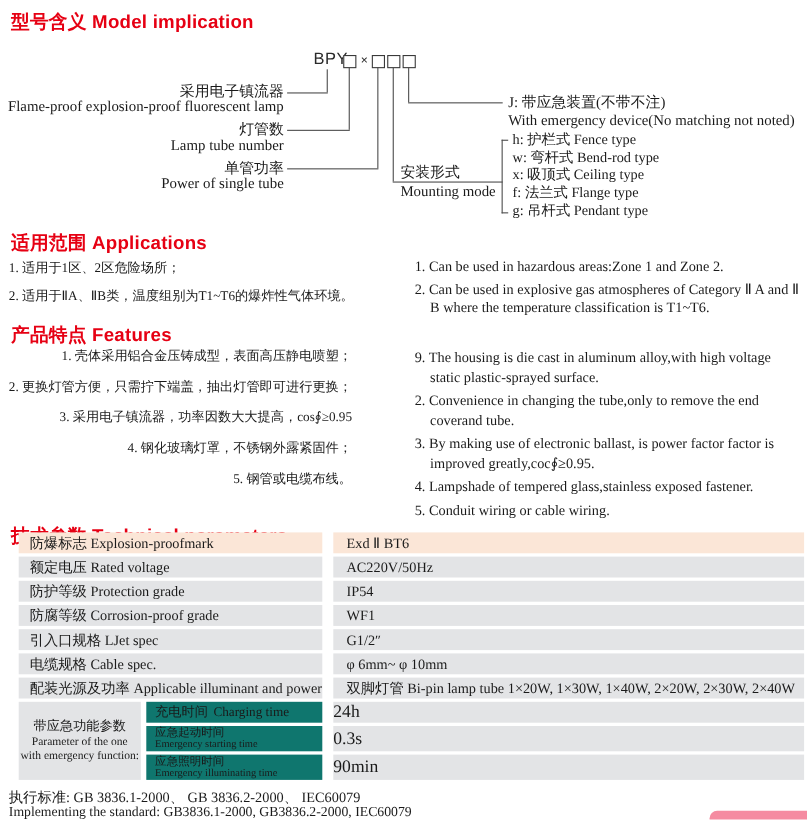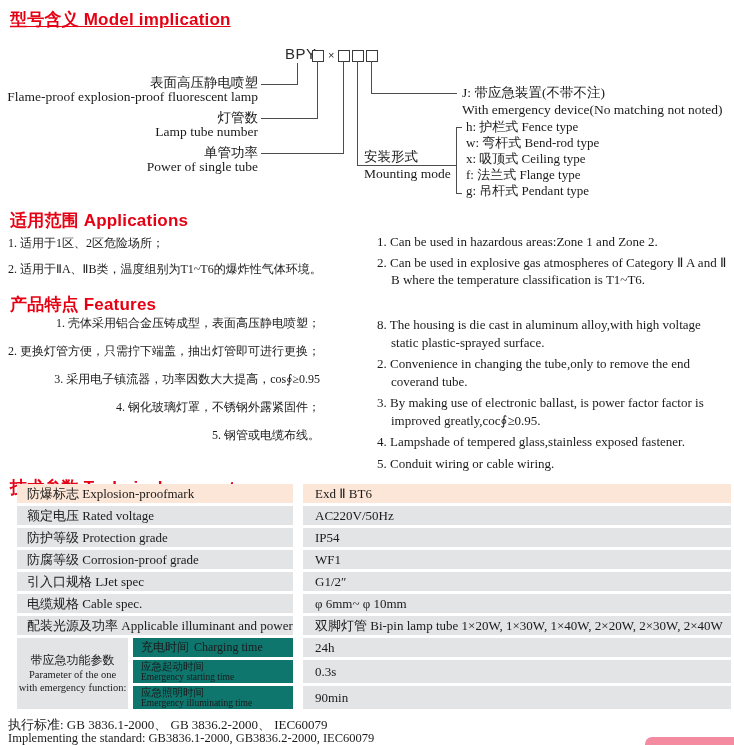--- a/index.html
+++ b/index.html
@@ -35,32 +35,32 @@
   .emleft .l2{font-size:10.5px;line-height:13px;}
   .emrows{flex:1;display:flex;flex-direction:column;}
   .emrow{display:flex;margin-bottom:3px;}
   .emrow:last-child{margin-bottom:0;}
   .emmid{box-sizing:border-box;width:160px;margin-right:10px;padding-left:8px;background:#0f766e;
          display:flex;flex-direction:column;justify-content:center;}
   .emmid .inline{font-size:12px;}
   .emmid .inline .sp{margin-left:5px;}
   .emmid .z{font-size:10.5px;line-height:11px;}
   .emmid .e{font-size:9.5px;line-height:11px;}
-  .emval{flex:1;box-sizing:border-box;padding-left:12px;background:#e3e4e6;
-         display:flex;align-items:center;font-size:13px;}
+  .emval{flex:1;box-sizing:border-box;padding-left:0;background:#e3e4e6;
+         display:flex;align-items:center;font-size:16px;}
   .footerline{position:absolute;left:8px;white-space:nowrap;}
   .pinkbar{position:absolute;left:645px;top:737px;width:95px;height:14px;background:#f58ba1;
            border-radius:7px 0 0 7px;}
 </style>
 </head>
 <body>
 
 <div class="page">
 
-  <div class="rtitle" style="top:8px;text-decoration:underline;">型号含义  Model implication</div>
+  <div class="rtitle" style="top:8px;">型号含义  Model implication</div>
 
   <div class="abs" style="left:0;top:0;width:734px;height:205px;">
     <div class="bpy" style="left:285px;top:45px;">BPY-</div>
     <div class="codebox" style="left:312px;top:50px;"></div>
     <div class="times" style="left:328px;top:49px;">×</div>
     <div class="codebox" style="left:338px;top:50px;"></div>
     <div class="codebox" style="left:352px;top:50px;"></div>
     <div class="codebox" style="left:366px;top:50px;"></div>
 
     <div class="line" style="left:297px;top:63px;width:1px;height:21px;"></div>
@@ -71,21 +71,21 @@
     <div class="line" style="left:261px;top:153px;width:83px;height:1px;"></div>
     <div class="line" style="left:357px;top:61px;width:1px;height:104px;"></div>
     <div class="line" style="left:357px;top:165px;width:100px;height:1px;"></div>
     <div class="line" style="left:371px;top:61px;width:1px;height:32px;"></div>
     <div class="line" style="left:371px;top:93px;width:86px;height:1px;"></div>
 
     <div class="line" style="left:456px;top:127px;width:1px;height:67px;"></div>
     <div class="line" style="left:456px;top:127px;width:6px;height:1px;"></div>
     <div class="line" style="left:456px;top:193px;width:6px;height:1px;"></div>
 
-    <div class="rlabel zh13" style="top:74px;">表面高压静电喷塑</div>
+    <div class="rlabel zh13" style="top:74px;">采用电子镇流器</div>
     <div class="rlabel en13" style="top:89px;">Flame-proof explosion-proof fluorescent lamp</div>
     <div class="rlabel zh13" style="top:109px;">灯管数</div>
     <div class="rlabel en13" style="top:124px;">Lamp tube number</div>
     <div class="rlabel zh13" style="top:144px;">单管功率</div>
     <div class="rlabel en13" style="top:159px;">Power of single tube</div>
 
     <div class="dlabel" style="left:364px;top:148px;">安装形式</div>
     <div class="dlabel" style="left:364px;top:166px;">Mounting mode</div>
 
     <div class="dlabel" style="left:462px;top:84px;">J: 带应急装置(不带不注)</div>
@@ -112,21 +112,21 @@
 
   <div class="rtitle" style="top:293px;">产品特点 Features</div>
   <div class="listblock" style="left:8px;top:315px;text-align:right;">
     <div class="zhitem" style="margin-bottom:11px;">1. 壳体采用铝合金压铸成型，表面高压静电喷塑；</div>
     <div class="zhitem" style="margin-bottom:11px;">2. 更换灯管方便，只需拧下端盖，抽出灯管即可进行更换；</div>
     <div class="zhitem" style="margin-bottom:11px;">3. 采用电子镇流器，功率因数大大提高，cos∮≥0.95</div>
     <div class="zhitem" style="margin-bottom:11px;">4. 钢化玻璃灯罩，不锈钢外露紧固件；</div>
     <div class="zhitem">5. 钢管或电缆布线。</div>
   </div>
   <div class="listblock" style="left:377px;top:316px;width:354px;">
-    <div class="enitem hang" style="margin-bottom:4px;">8. The housing is die cast in aluminum alloy,with high voltage static plastic-sprayed surface.</div>
+    <div class="enitem hang" style="margin-bottom:4px;">9. The housing is die cast in aluminum alloy,with high voltage static plastic-sprayed surface.</div>
     <div class="enitem hang" style="margin-bottom:4px;">2. Convenience in changing the tube,only to remove the end coverand tube.</div>
     <div class="enitem hang" style="margin-bottom:4px;">3. By making use of electronic ballast, is power factor factor is improved greatly,coc∮≥0.95.</div>
     <div class="enitem hang" style="margin-bottom:4px;">4. Lampshade of tempered glass,stainless exposed fastener.</div>
     <div class="enitem hang">5. Conduit wiring or cable wiring.</div>
   </div>
 
   <div class="rtitle" style="top:476px;">技术参数 Technical parameters</div>
 
   <div class="table">
     <div class="trow">

